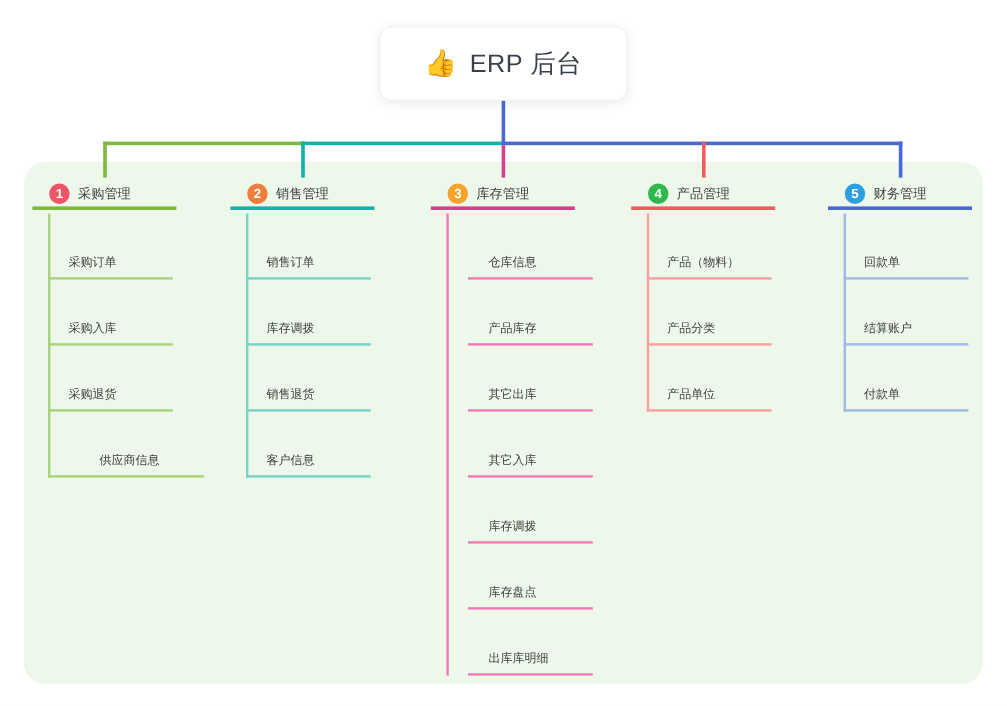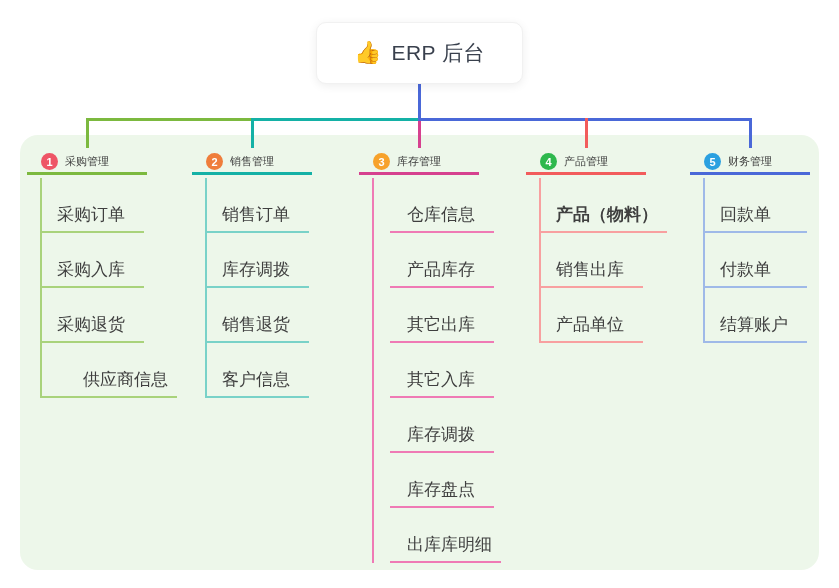--- a/index.html
+++ b/index.html
@@ -15,21 +15,21 @@
   .branch-col{position:absolute;width:160px;}
   .branch-head{display:flex;align-items:center;gap:7px;width:120px;height:24px;
     padding-left:14px;box-sizing:border-box;border-bottom-style:solid;border-bottom-width:3px;margin-top:3px;}
   .badge{width:17px;height:17px;border-radius:50%;color:#fff;font-size:11px;font-weight:bold;
     display:flex;align-items:center;justify-content:center;flex:0 0 17px;}
   .branch-label{font-size:11px;color:#3d3d3d;white-space:nowrap;}
   .rail{position:absolute;width:2px;}
   .child-rows{position:absolute;}
   .child-row{height:53px;border-bottom-style:solid;border-bottom-width:2px;
     display:flex;align-items:flex-end;padding:0 9px 0 17px;width:max-content;min-width:78px;box-sizing:content-box;}
-  .child-label{font-size:17px;color:#3f3f3f;margin-bottom:5px;white-space:nowrap;}
+  .child-label{font-size:10px;color:#3f3f3f;margin-bottom:5px;white-space:nowrap;}
 </style>
 </head>
 <body>
 
 <div id="canvas">
   <div class="panel" id="panel" style="background: rgb(237, 247, 234);"></div>
   <div id="connectors">
       <div class="line" style="left: 417.5px; top: 84px; width: 3px; height: 37px; background: rgb(74, 104, 216);"></div>
       <div class="line" style="left: 85.5px; top: 118px; width: 168px; height: 3px; background: rgb(124, 185, 63);"></div>
       <div class="line" style="left: 250.5px; top: 118px; width: 170px; height: 3px; background: rgb(20, 177, 166);"></div>
@@ -113,46 +113,46 @@
           </div>
         </div>
       </div>
       <div class="branch-col" style="left: 526px; top: 148px;">
         <div class="branch-head" style="border-bottom-color: rgb(242, 92, 92);">
           <div class="badge" style="background: rgb(46, 184, 77);">4</div>
           <div class="branch-label">产品管理</div>
         </div>
         <div class="rail" style="left: 13px; top: 30px; height: 165px; background: rgb(248, 160, 160);"></div>
         <div class="child-rows" style="left: 13px; top: 30px;">
-          <div class="child-row" style="border-bottom-color: rgb(248, 160, 160); font-weight: bold;">
+          <div class="child-row" style="border-bottom-color: rgb(248, 160, 160);">
             <div class="child-label">产品（物料）</div>
           </div>
           <div class="child-row" style="border-bottom-color: rgb(248, 160, 160);">
-            <div class="child-label">销售出库</div>
+            <div class="child-label">产品分类</div>
           </div>
           <div class="child-row" style="border-bottom-color: rgb(248, 160, 160);">
             <div class="child-label">产品单位</div>
           </div>
         </div>
       </div>
       <div class="branch-col" style="left: 690px; top: 148px;">
         <div class="branch-head" style="border-bottom-color: rgb(74, 104, 216);">
           <div class="badge" style="background: rgb(43, 160, 224);">5</div>
           <div class="branch-label">财务管理</div>
         </div>
         <div class="rail" style="left: 13px; top: 30px; height: 165px; background: rgb(159, 185, 232);"></div>
         <div class="child-rows" style="left: 13px; top: 30px;">
           <div class="child-row" style="border-bottom-color: rgb(159, 185, 232); font-family: Liberation Mono, monospace;">
             <div class="child-label">回款单</div>
           </div>
           <div class="child-row" style="border-bottom-color: rgb(159, 185, 232);">
-            <div class="child-label">付款单</div>
+            <div class="child-label">结算账户</div>
           </div>
           <div class="child-row" style="border-bottom-color: rgb(159, 185, 232);">
-            <div class="child-label">结算账户</div>
+            <div class="child-label">付款单</div>
           </div>
         </div>
       </div>
     </div>
   <div class="root-node">
     <span class="root-icon">👍</span>
     <span class="root-label">ERP 后台</span>
   </div>
 </div>
 

